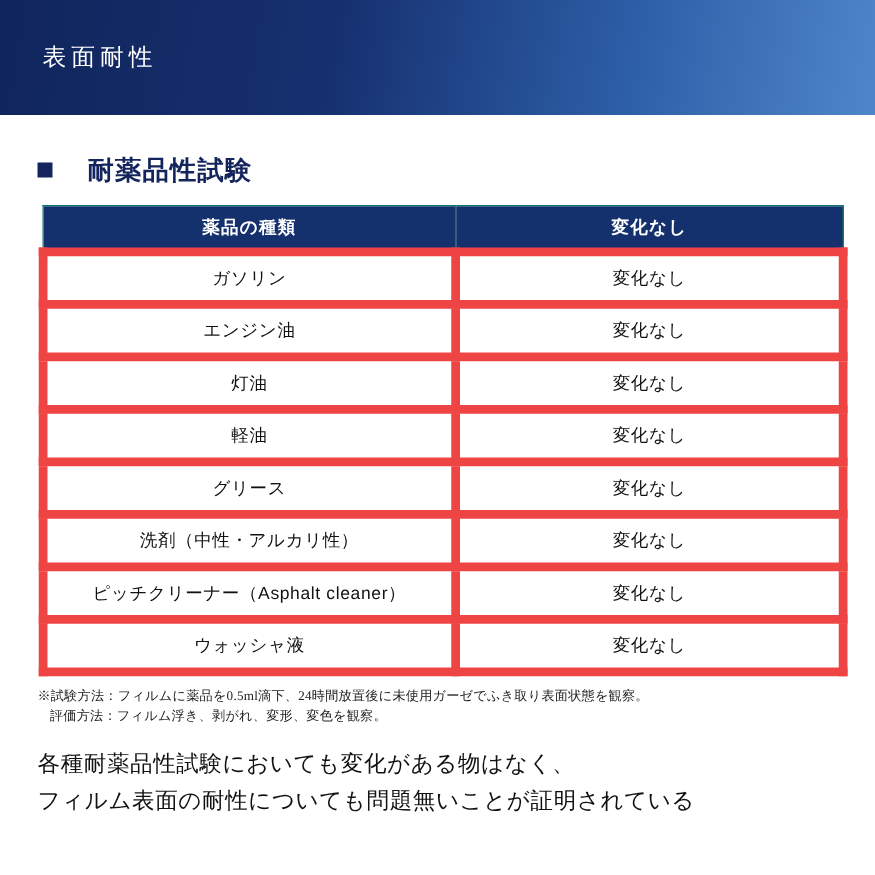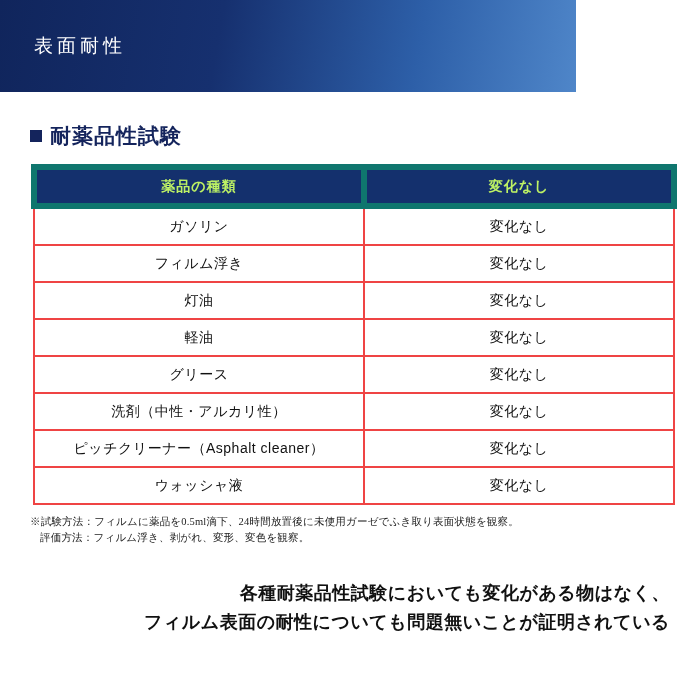--- a/index.html
+++ b/index.html
@@ -16,21 +16,21 @@
   }
   .page {
     position: relative;
     width: 700px;
     height: 700px;
     box-sizing: border-box;
   }
   
   .header {
     position: relative;
-    width: 576px;
+    width: 700px;
     height: 92px;
     background: linear-gradient(100deg, #10255c 0%, #16306f 38%, #2d5fa8 72%, #4f86c9 100%);
     display: flex;
     align-items: center;
   }
   .header-title {
     color: #ffffff;
     font-size: 19px;
     letter-spacing: 4px;
     margin-left: 34px;
@@ -43,70 +43,71 @@
   }
   .section-title {
     margin-top: 30px;
     margin-bottom: 14px;
     font-size: 21px;
     font-weight: bold;
     color: #14245c;
     letter-spacing: 1px;
     display: flex;
     align-items: center;
+    gap: 20px;
   }
   .sq {
     display: inline-block;
     width: 12px;
     height: 12px;
     background: #14245c;
     margin-right: 8px;
     flex: 0 0 auto;
   }
   table.spec {
     border-collapse: collapse;
     width: 640px;
     table-layout: fixed;
     margin-left: 1px;
   }
   table.spec th {
     background: #14306d;
-    color: #bef264;
+    color: #ffffff;
     font-size: 14px;
     font-weight: bold;
     height: 31px;
-    border: 6px solid #0f766e;
+    border: 1px solid #0f766e;
     letter-spacing: 1px;
   }
   table.spec td {
-    border: 2px solid #ef4444;
+    border: 7px solid #ef4444;
     height: 33px;
     font-size: 14px;
     text-align: center;
     color: #111111;
     letter-spacing: 0.5px;
   }
   table.spec col.c1 { width: 330px; }
   table.spec col.c2 { width: 310px; }
 
   .notes {
     margin-top: 9px;
     font-size: 10.5px;
     line-height: 1.55;
     color: #222222;
     letter-spacing: 0.2px;
     font-family: Liberation Serif, serif;
   }
   .notes .n2 { padding-left: 10px; display: block; }
 
   .conclusion {
-    margin-top: 32px;
-    text-align: right;
+    margin-top: 14px;
+    text-align: left;
     font-size: 18px;
-    font-weight: bold;
+    font-weight: normal;
     color: #111111;
     line-height: 1.65;
     letter-spacing: 0.5px;
   }
 </style>
 </head>
 <body>
 
 <div class="page">
 
@@ -131,21 +132,21 @@
           <th>薬品の種類</th>
           <th>変化なし</th>
         </tr>
       </thead>
       <tbody>
         <tr>
           <td>ガソリン</td>
           <td>変化なし</td>
         </tr>
         <tr>
-          <td>フィルム浮き</td>
+          <td>エンジン油</td>
           <td>変化なし</td>
         </tr>
         <tr>
           <td>灯油</td>
           <td>変化なし</td>
         </tr>
         <tr>
           <td>軽油</td>
           <td>変化なし</td>
         </tr>

